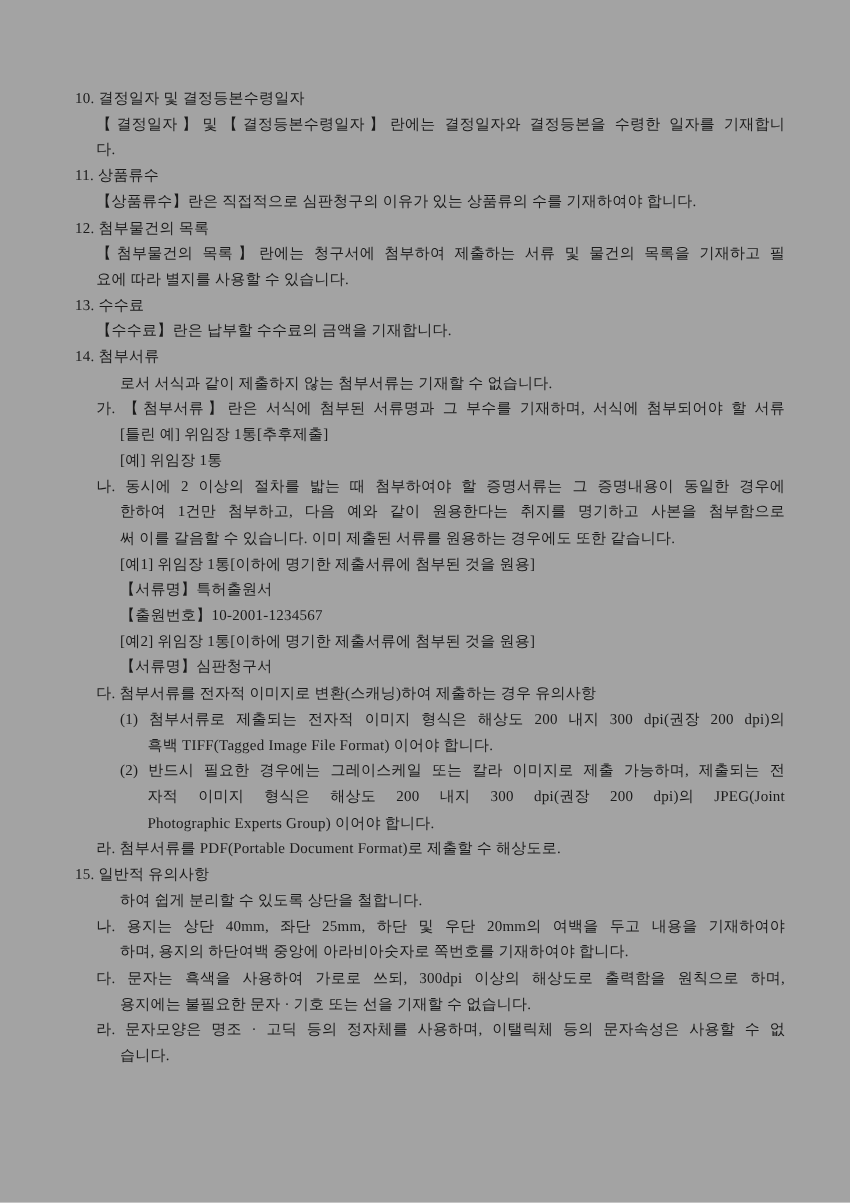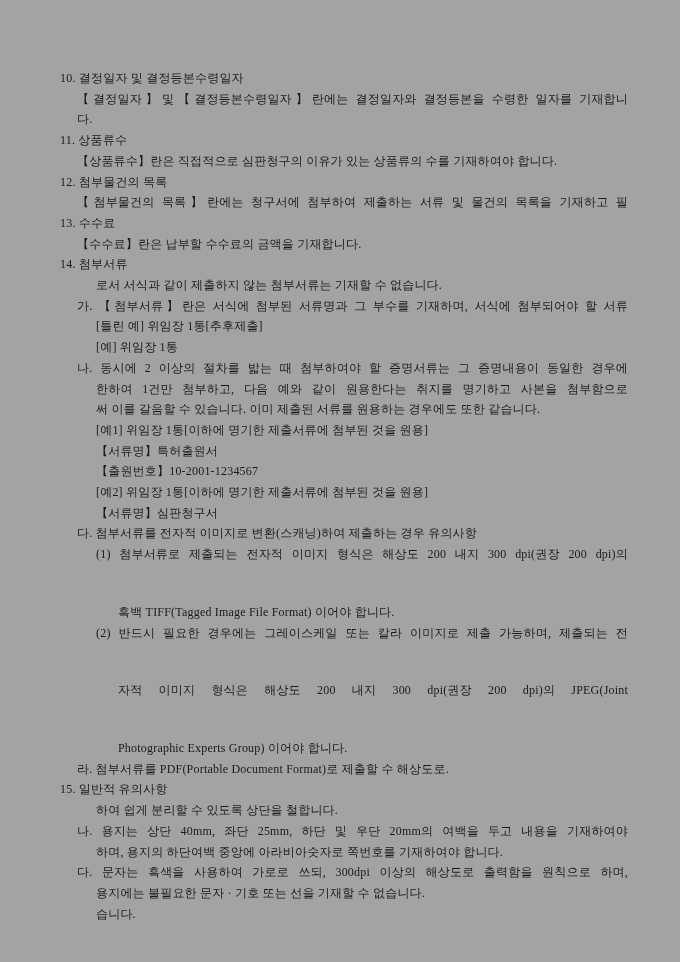--- a/index.html
+++ b/index.html
@@ -25,39 +25,40 @@
     line-height: 20.7px;
     color: #1a1a1a;
     letter-spacing: 0.2px;
     white-space: pre-wrap;
     overflow: hidden;
   }
   
   .i0 { padding-left: 0; }
   .i1 { padding-left: 17px; }
   .i2 { padding-left: 36px; }
-  .i3 { padding-left: 58px; margin-top: 37px; }
+  .i3 { padding-left: 58px; }
   
   .just {
     text-align: justify;
     text-align-last: justify;
   }
 </style>
 </head>
 <body>
 
 <div class="page">
   <div id="doc-lines">
       <div class="ln i0">10. 결정일자 및 결정등본수령일자</div>
       <div class="ln i1 just">【결정일자】및【결정등본수령일자】란에는 결정일자와 결정등본을 수령한 일자를 기재합니</div>
       <div class="ln i1">다.</div>
       <div class="ln i0">11. 상품류수</div>
       <div class="ln i1">【상품류수】란은 직접적으로 심판청구의 이유가 있는 상품류의 수를 기재하여야 합니다.</div>
       <div class="ln i0">12. 첨부물건의 목록</div>
       <div class="ln i1 just">【첨부물건의 목록】란에는 청구서에 첨부하여 제출하는 서류 및 물건의 목록을 기재하고 필</div>
+      <div class="ln i1">요에 따라 별지를 사용할 수 있습니다.</div>
       <div class="ln i0">13. 수수료</div>
       <div class="ln i1">【수수료】란은 납부할 수수료의 금액을 기재합니다.</div>
       <div class="ln i0">14. 첨부서류</div>
       <div class="ln i2">로서 서식과 같이 제출하지 않는 첨부서류는 기재할 수 없습니다.</div>
       <div class="ln i1 just">가. 【첨부서류】란은 서식에 첨부된 서류명과 그 부수를 기재하며, 서식에 첨부되어야 할 서류</div>
       <div class="ln i2">[틀린 예] 위임장 1통[추후제출]</div>
       <div class="ln i2">[예] 위임장 1통</div>
       <div class="ln i1 just">나. 동시에 2 이상의 절차를 밟는 때 첨부하여야 할 증명서류는 그 증명내용이 동일한 경우에</div>
       <div class="ln i2 just">한하여 1건만 첨부하고, 다음 예와 같이 원용한다는 취지를 명기하고 사본을 첨부함으로</div>
       <div class="ln i2">써 이를 갈음할 수 있습니다. 이미 제출된 서류를 원용하는 경우에도 또한 같습니다.</div>
@@ -72,15 +73,16 @@
       <div class="ln i2 just">(2) 반드시 필요한 경우에는 그레이스케일 또는 칼라 이미지로 제출 가능하며, 제출되는 전</div>
       <div class="ln i3 just">자적 이미지 형식은 해상도 200 내지 300 dpi(권장 200 dpi)의 JPEG(Joint</div>
       <div class="ln i3">Photographic Experts Group) 이어야 합니다.</div>
       <div class="ln i1">라. 첨부서류를 PDF(Portable Document Format)로 제출할 수 해상도로.</div>
       <div class="ln i0">15. 일반적 유의사항</div>
       <div class="ln i2">하여 쉽게 분리할 수 있도록 상단을 철합니다.</div>
       <div class="ln i1 just">나. 용지는 상단 40mm, 좌단 25mm, 하단 및 우단 20mm의 여백을 두고 내용을 기재하여야</div>
       <div class="ln i2">하며, 용지의 하단여백 중앙에 아라비아숫자로 쪽번호를 기재하여야 합니다.</div>
       <div class="ln i1 just">다. 문자는 흑색을 사용하여 가로로 쓰되, 300dpi 이상의 해상도로 출력함을 원칙으로 하며,</div>
       <div class="ln i2">용지에는 불필요한 문자 · 기호 또는 선을 기재할 수 없습니다.</div>
+      <div class="ln i1 just">라. 문자모양은 명조 · 고딕 등의 정자체를 사용하며, 이탤릭체 등의 문자속성은 사용할 수 없</div>
       <div class="ln i2">습니다.</div>
     </div>
 </div>
 
 </body></html>

